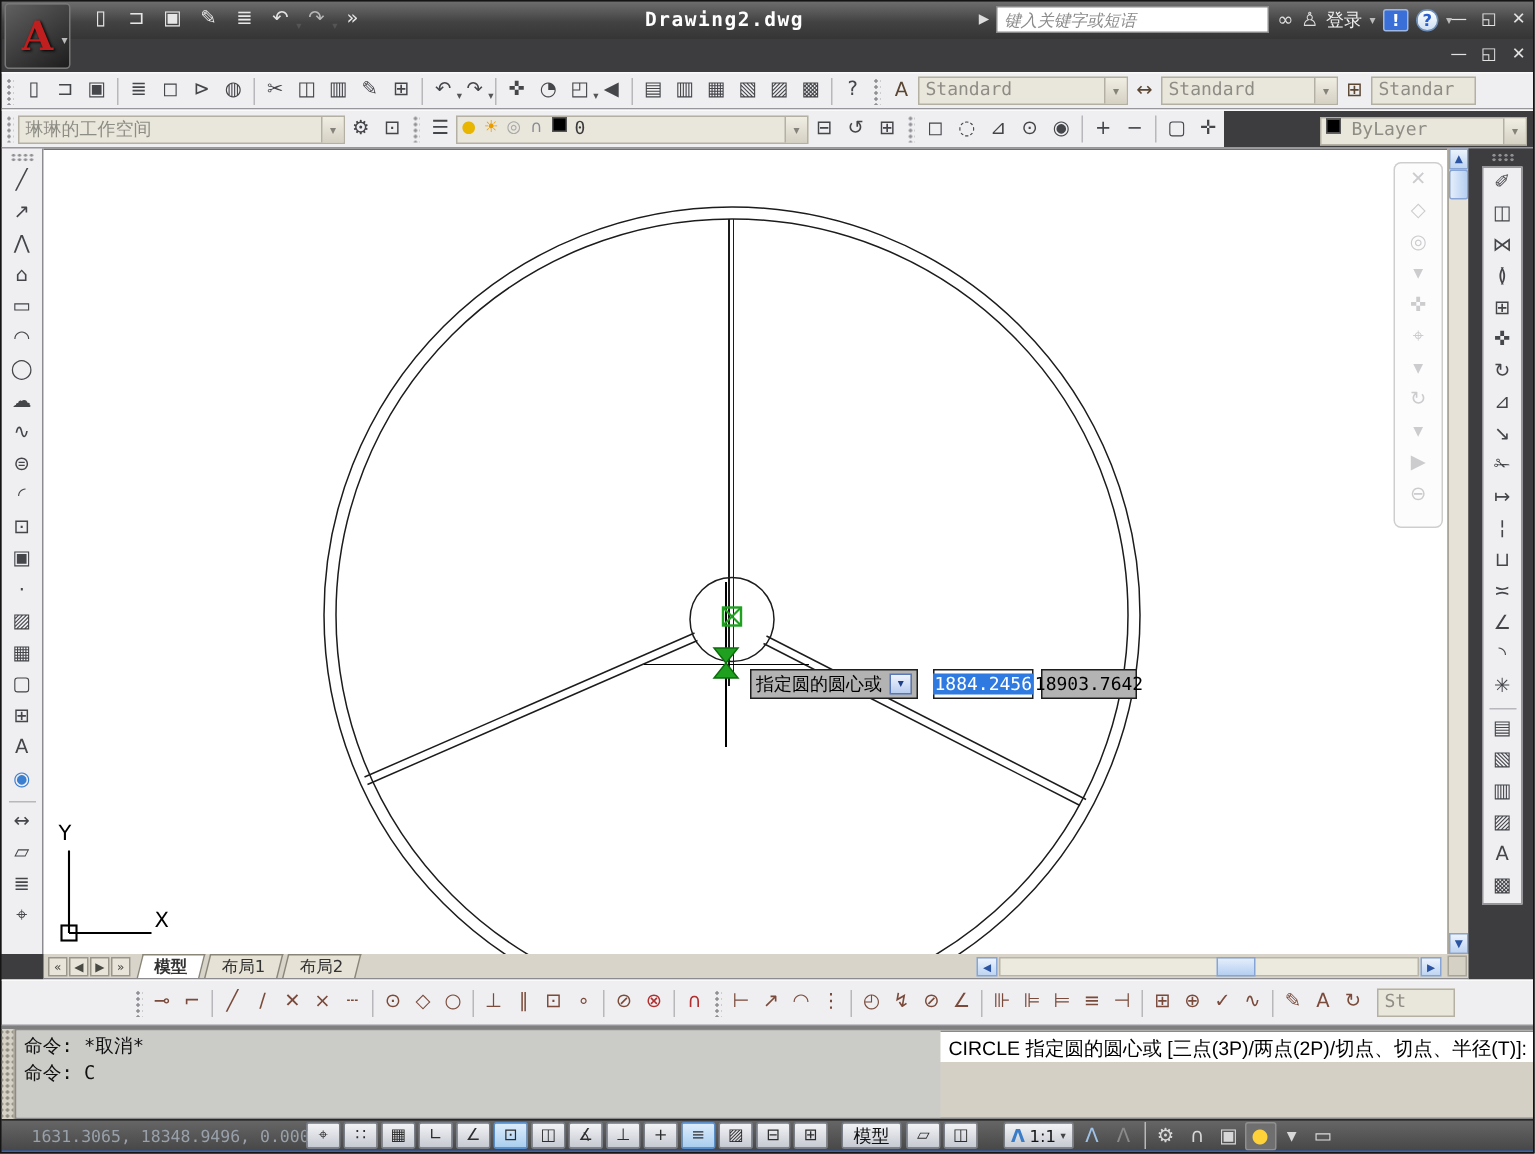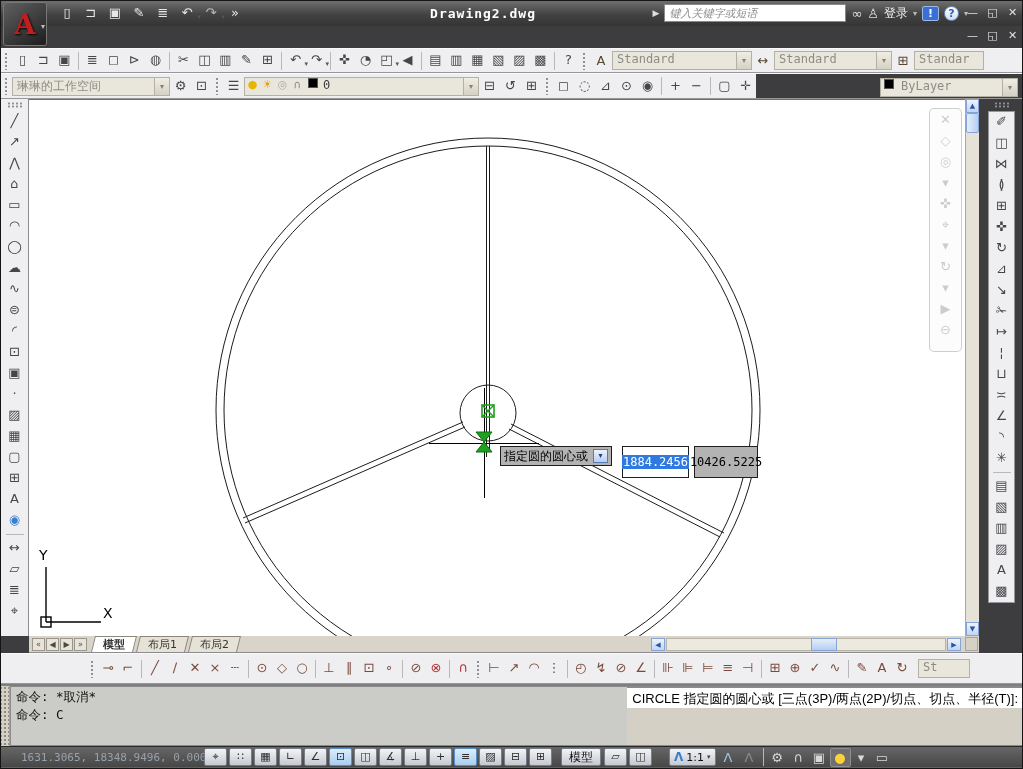--- a/index.html
+++ b/index.html
@@ -39,21 +39,21 @@
 .row3{top:652px;height:31px;padding-left:86px}
 .toolbar{display:flex;align-items:center;flex:none}
 .tb-btn{position:relative;width:21px;height:21px;line-height:20px;text-align:center;font-size:13px;color:#44464a;flex:none;cursor:pointer}
 .row3 .tb-btn{width:20px;color:#7a4a3a}
 .tb-sep{width:1px;height:18px;background:#b8b7bc;margin:0 3px;flex:none}
 .grip{width:5px;height:18px;margin:0 3px;background-image:radial-gradient(circle,#8f8f94 1px,transparent 1.2px);background-size:4px 4px;flex:none}
 .car{position:absolute;right:-2px;bottom:-3px;font-size:7px;color:#555;font-style:normal}
 .combo{display:flex;align-items:flex-start;height:19px;background:#e9e6dc;border:1px solid #b4b0a4;color:#8e8d85;flex:none;cursor:pointer}
 .combo-text{flex:1;padding:0 4px;white-space:nowrap;overflow:hidden;font-family:"DejaVu Sans Mono",monospace;font-size:12px;text-align:left}
 .combo-arrow{width:15px;height:17px;border-left:1px solid #b4b0a4;background:linear-gradient(#f0ede3,#d5d1c3);color:#84827a;font-size:8px;display:flex;align-items:center;justify-content:center}
-.w190{width:158px}.w140{width:140px}.w118{width:118px}.w235{width:235px}.w140b{width:138px}
+.w190{width:218px}.w140{width:140px}.w118{width:118px}.w235{width:235px}.w140b{width:138px}
 .style-ic{width:22px;text-align:center;font-size:13px;color:#5a4632;flex:none}
 .chip-ic{width:15px;text-align:center;font-size:11px;flex:none}
 .swatch{width:10px;height:10px;background:#000;border:1px solid #555;margin:0 3px;flex:none}
 .layer-name{flex:1;color:#3c3c3c;font-family:"DejaVu Sans Mono",monospace;font-size:12px;padding-left:2px;text-align:left}
 .darkfill{flex:1;height:26px;background:#3d3d3f;align-self:stretch}
 .darkpane{background:#3d3d3f;align-self:stretch;display:flex;align-items:center;padding:0 6px;height:26px}
 
 
 .dockL{position:absolute;left:0;top:98px;width:28px;height:537px;background:#efeef1;border-right:1px solid #8c8b90;display:flex;flex-direction:column;align-items:center}
 .dockR{position:absolute;left:978px;top:98px;width:45px;height:537px;background:#3d3d3f;display:flex;flex-direction:column;align-items:center}
@@ -63,21 +63,21 @@
 .vgrip{width:16px;height:6px;margin:3px 0;background-image:radial-gradient(circle,#8f8f94 1px,transparent 1.2px);background-size:4px 3px;flex:none}
 .vtb .tb-sep{width:18px;height:1px;margin:3px 0}
 
 
 .canvas{position:absolute;left:28px;top:98px;width:936px;height:537px;background:#fff;border-top:1px solid #6f6f73;overflow:hidden;cursor:crosshair}
 .navbar{position:absolute;left:900px;top:8px;width:33px;height:244px;background:rgba(250,250,250,.55);border:1px solid rgba(150,150,150,.45);border-radius:5px;display:flex;flex-direction:column;align-items:center;padding:1px 0}
 .navbar .tb-btn{height:21px;width:24px}
 .tb-btn.faded{color:rgba(80,80,90,.28)}
 .tooltip{position:absolute;left:471px;top:346px;height:20px;display:flex;align-items:center;background:#b3b3b3;border:1px solid #1e1e1e;padding:0 3px;gap:5px;color:#000;font-size:12px;white-space:nowrap}
 .tip-icon{width:15px;height:14px;background:linear-gradient(#eef3fc,#b9cdf0);border:1px solid #5878b8;color:#1e3f88;font-size:8px;text-align:center;line-height:12px;cursor:pointer}
-.dynbox{position:absolute;top:346px;height:32px;border:1px solid #1e1e1e;display:flex;align-items:center;justify-content:center;font-family:"DejaVu Sans Mono",monospace;font-size:12px}
+.dynbox{position:absolute;top:346px;height:20px;border:1px solid #1e1e1e;display:flex;align-items:center;justify-content:center;font-family:"DejaVu Sans Mono",monospace;font-size:12px}
 .dynx{left:593px;width:67px;background:#fff}
 .dynx .sel{background:#2e7ae0;color:#fff;padding:0 1px}
 .dyny{left:665px;width:64px;background:#b3b3b3;color:#000}
 
 
 .vscroll{position:absolute;left:964px;top:98px;width:14px;height:537px;background:#e6e2d8;border-left:1px solid #aaa69a;display:flex;flex-direction:column;align-items:center}
 .sc-btn{width:13px;height:14px;background:linear-gradient(#ecf3fd,#bfd5f2);border:1px solid #86a5d6;color:#2b54a2;font-size:7px;text-align:center;line-height:13px;flex:none;cursor:pointer}
 .sc-thumb{width:13px;height:20px;background:linear-gradient(90deg,#e4eefb,#b5cff1);border:1px solid #86a5d6;border-radius:2px;flex:none;cursor:grab}
 .sc-track{flex:1}
 
@@ -352,21 +352,21 @@
 
     
     <div class="tooltip">
       <span>指定圆的圆心或</span>
       <span class="tip-icon">▾</span>
     </div>
     <div class="dynbox dynx">
       <span class="sel">1884.2456</span>
     </div>
     <div class="dynbox dyny">
-      <span>10426.5225</span>
+      <span>18903.7642</span>
     </div>
   </div>
 
   <div class="vscroll">
     <span class="sc-btn">▲</span>
     <span class="sc-thumb"></span>
     <span class="sc-track"></span>
     <span class="sc-btn">▼</span>
   </div>
 

